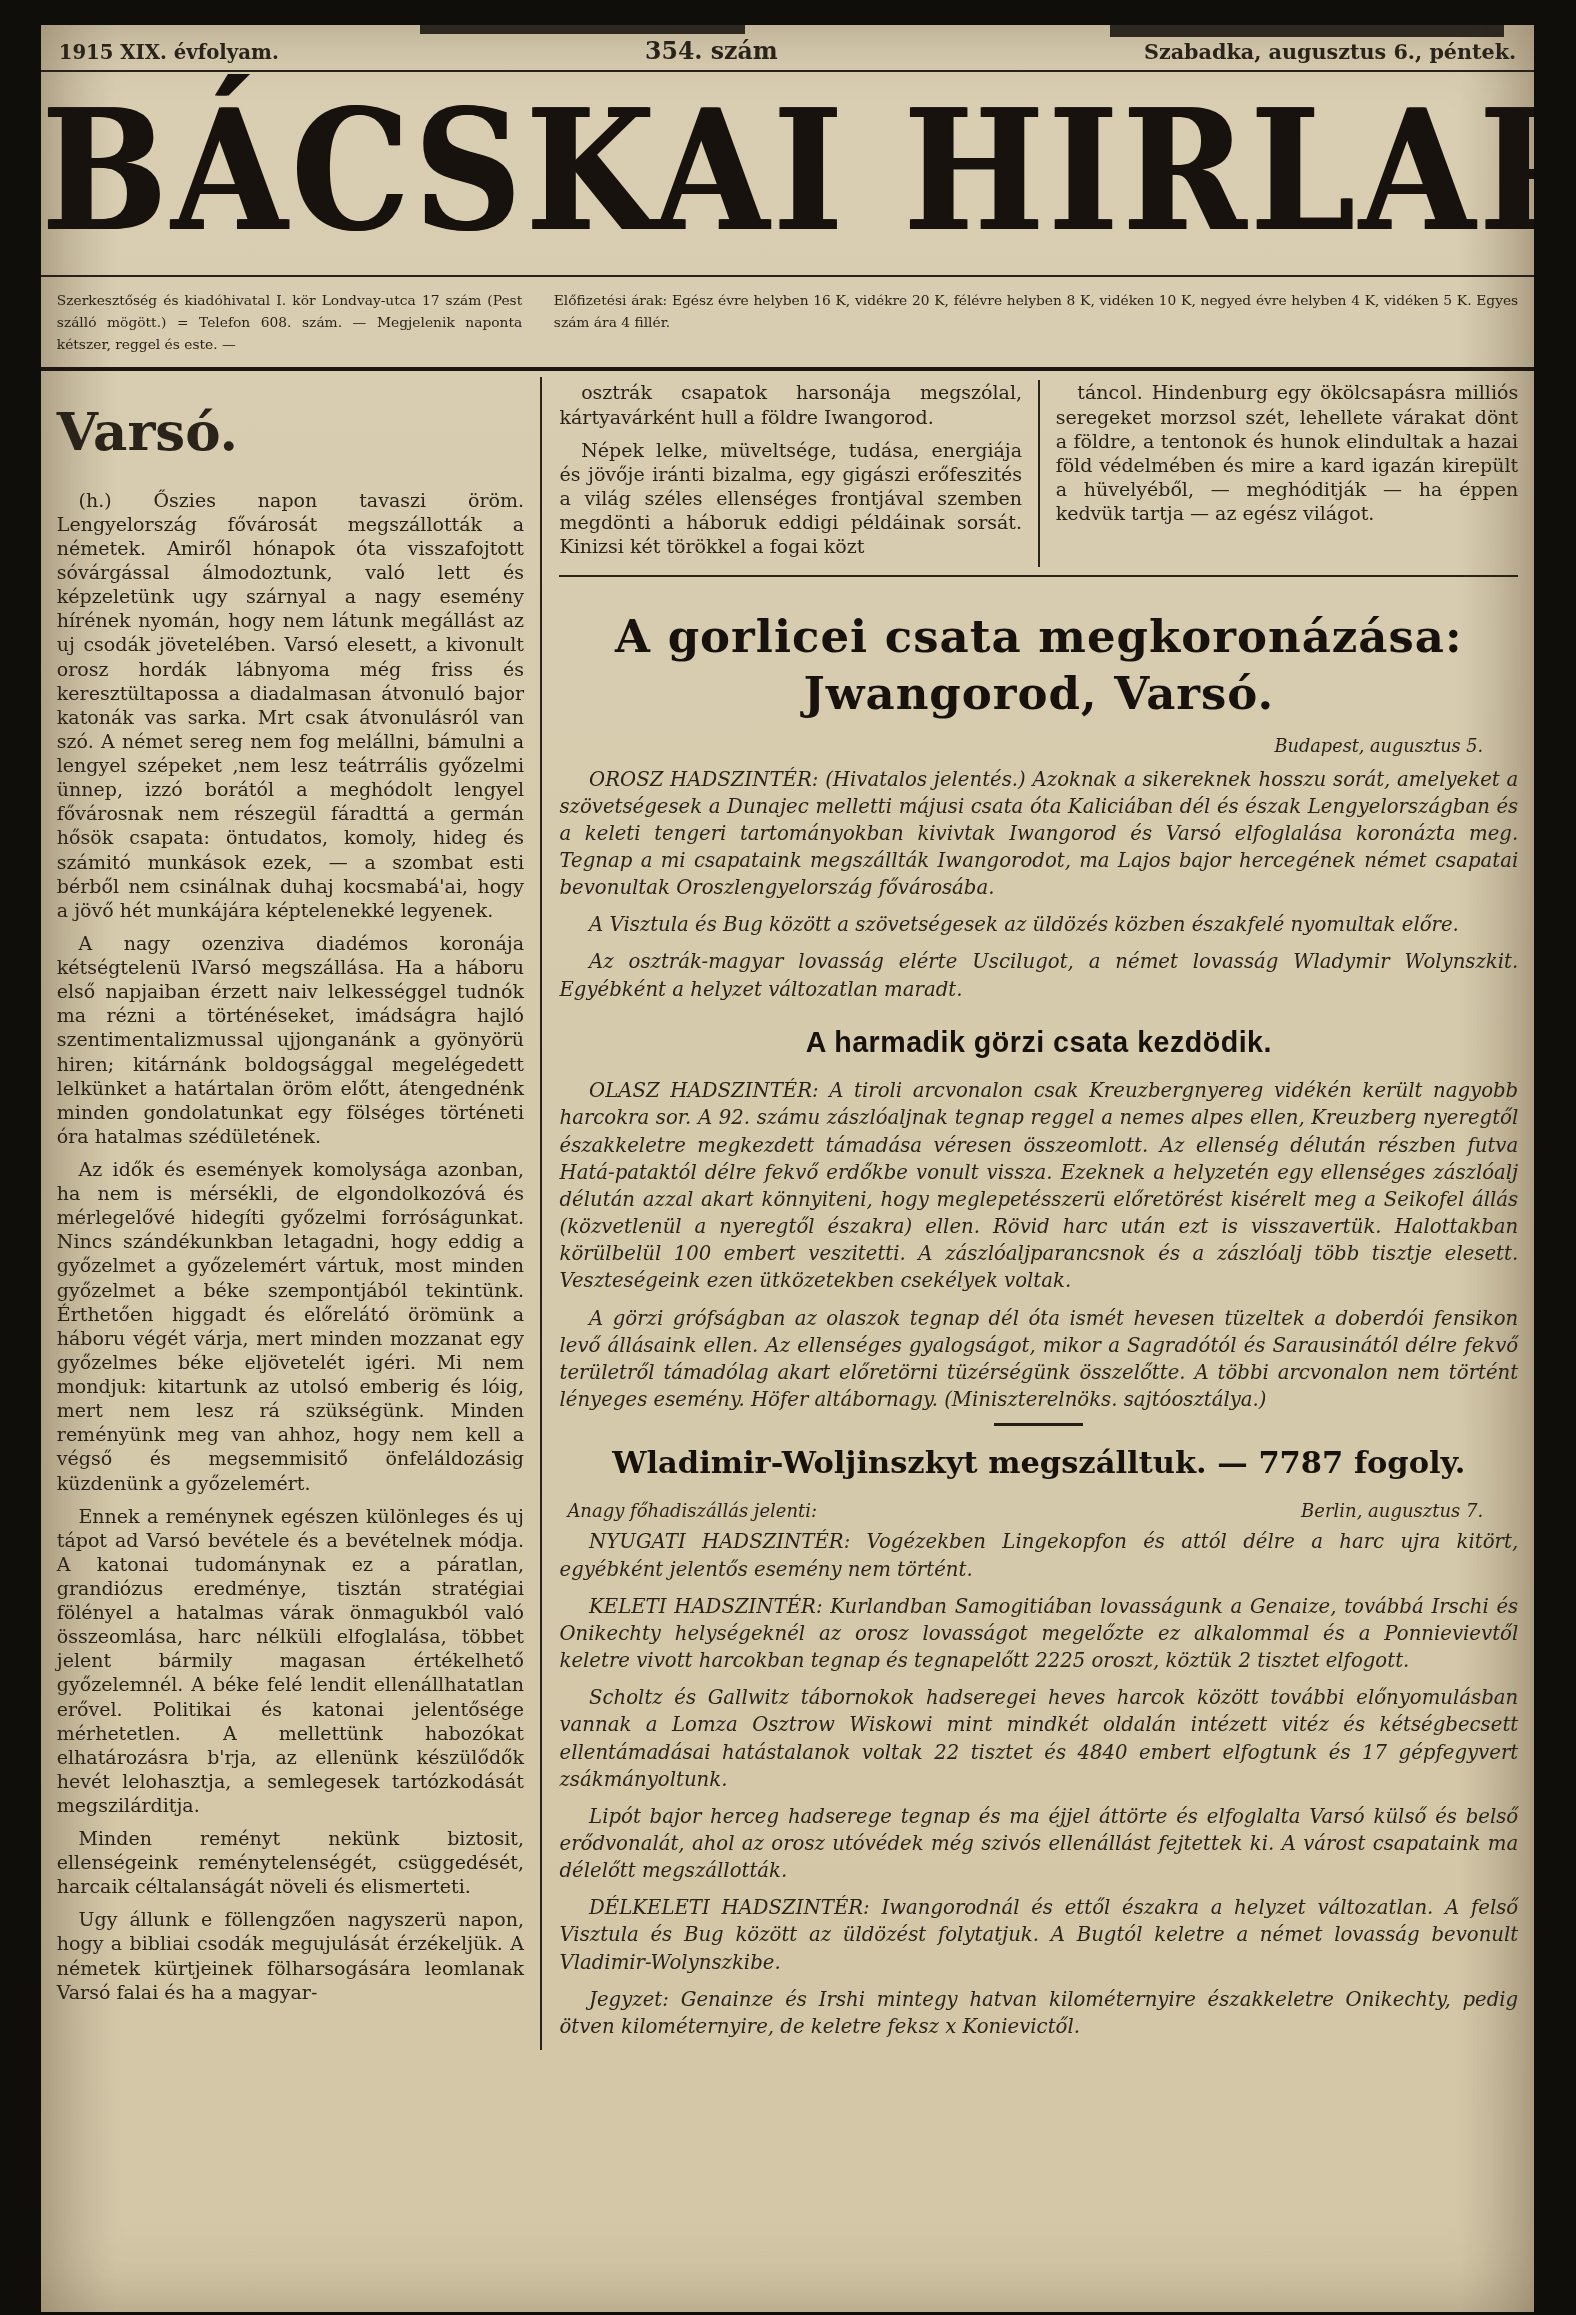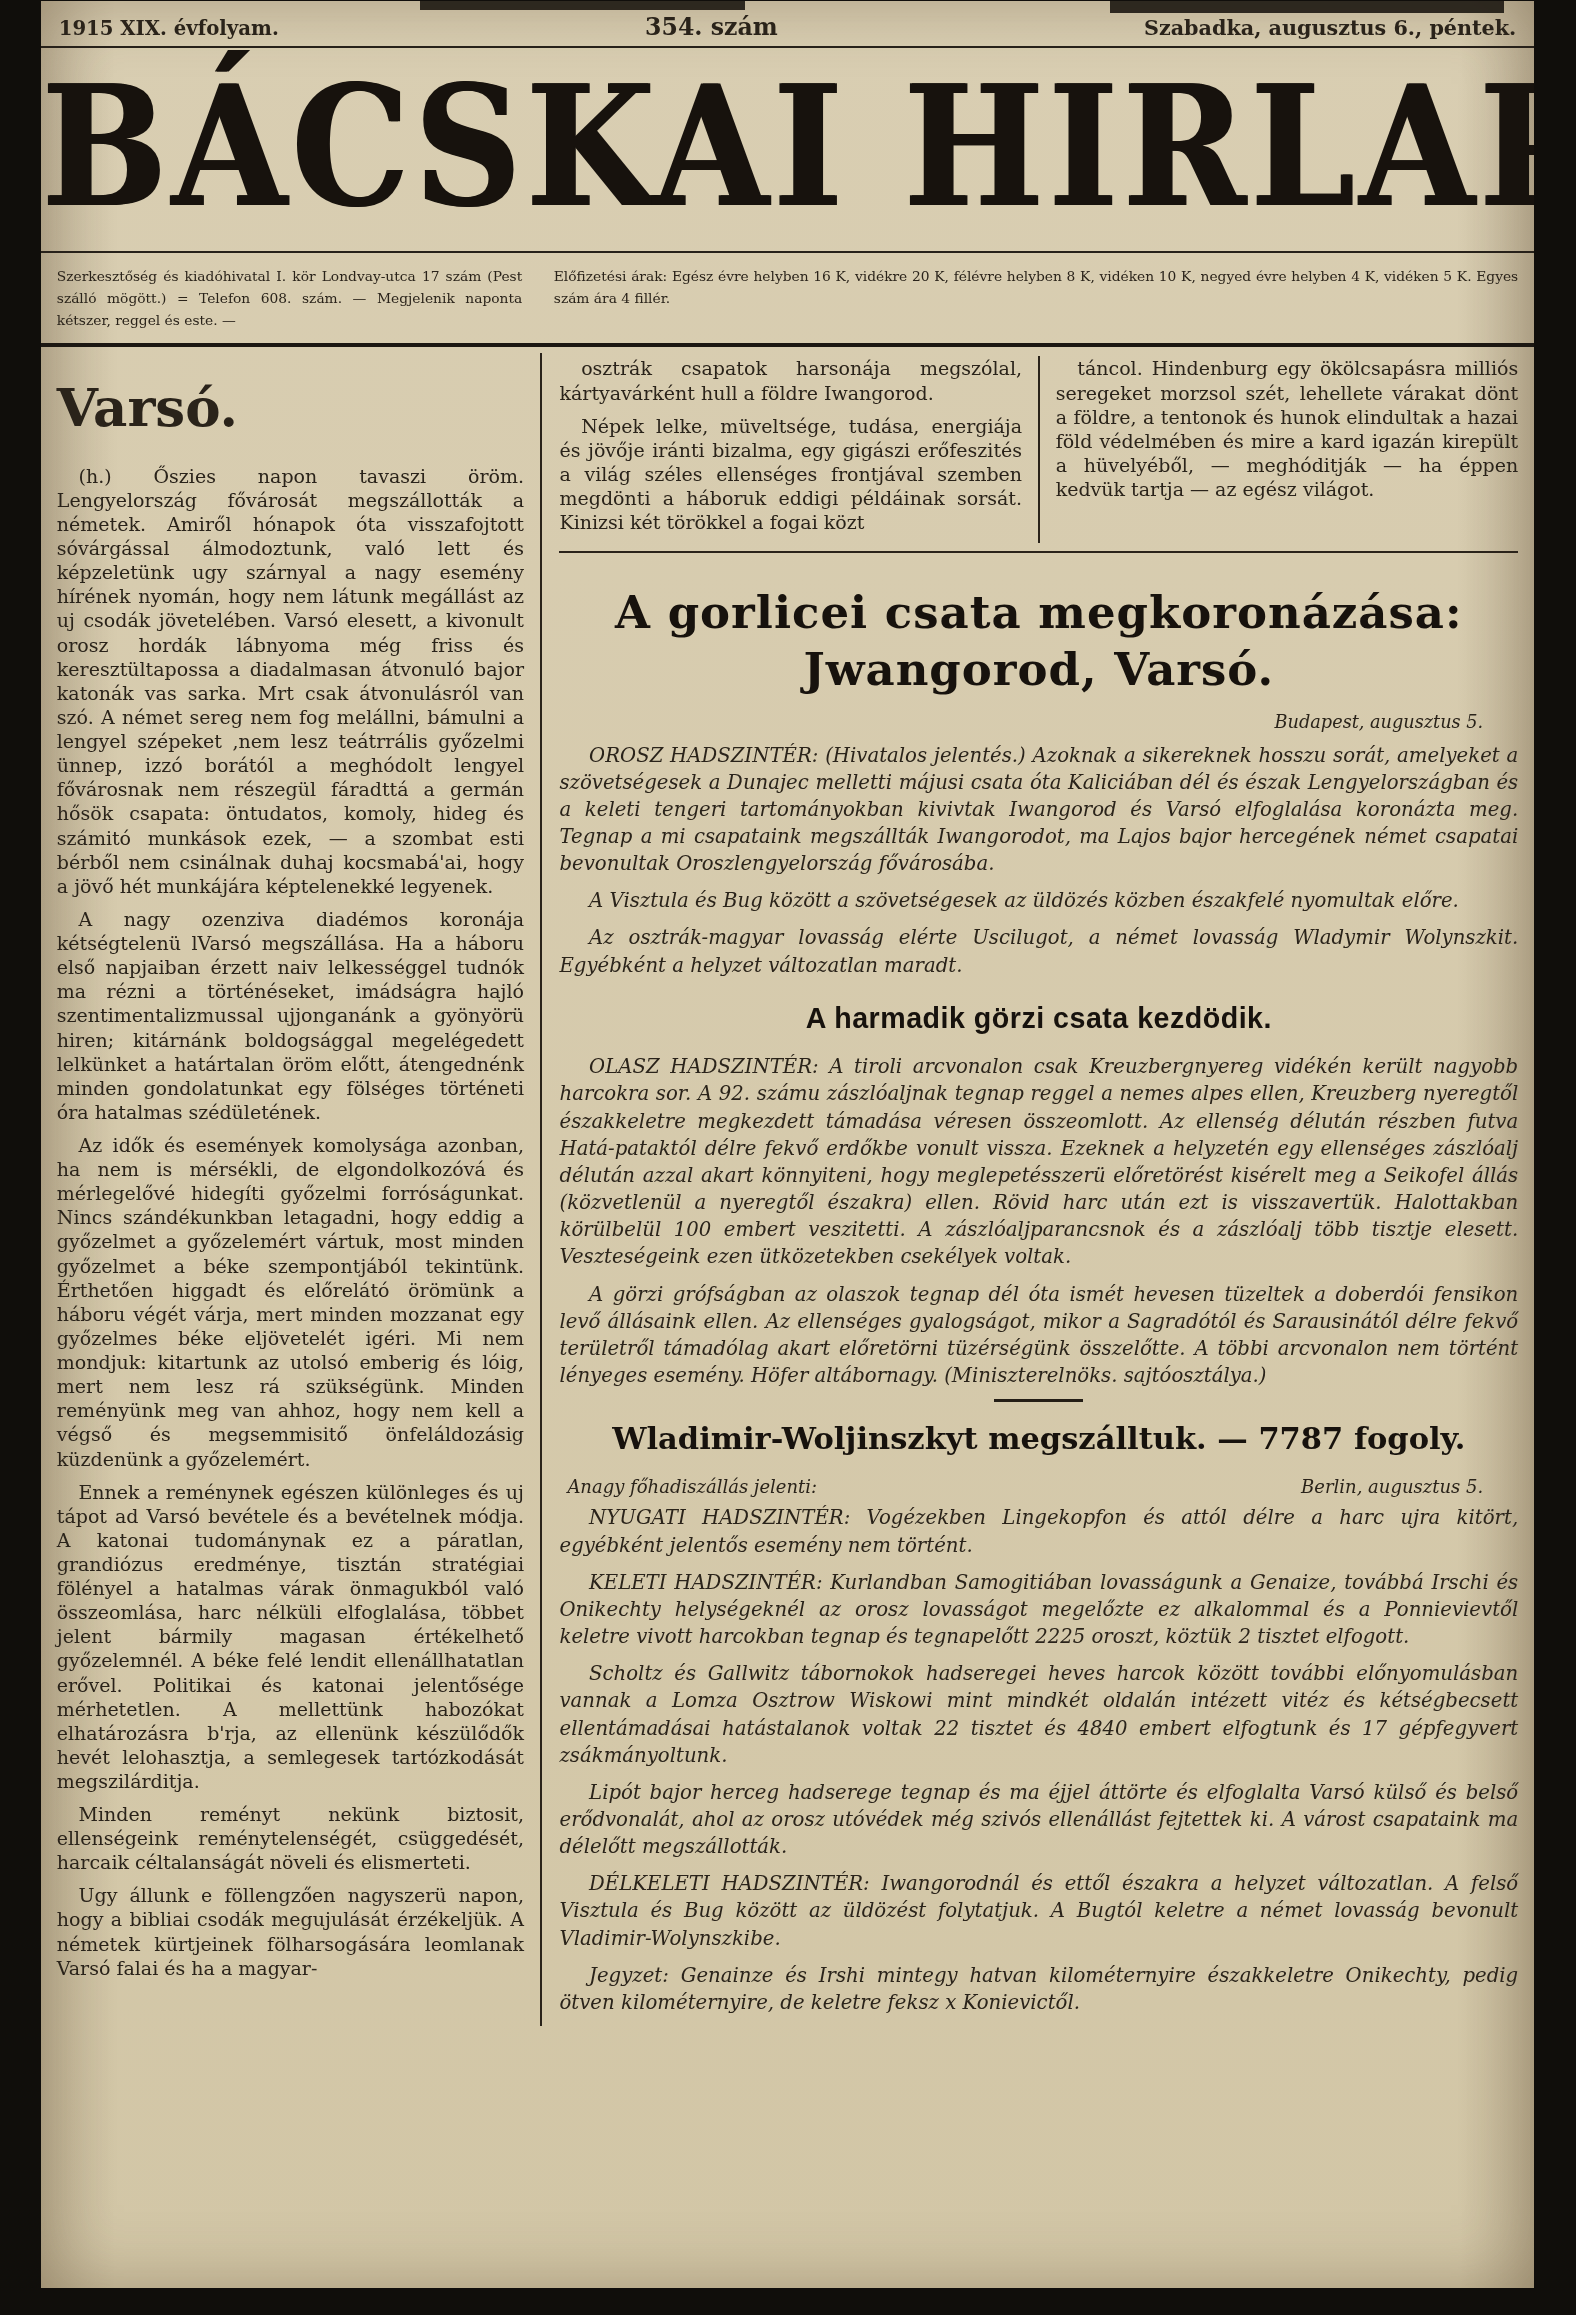--- a/index.html
+++ b/index.html
@@ -2,21 +2,21 @@
 <html lang="hu"><head>
 <meta charset="utf-8">
 <style>
   * { box-sizing: border-box; }
   html, body { margin: 0; padding: 0; background: #100e0b; }
   body {
     width: 1576px; height: 2316px; position: relative; overflow: hidden;
     font-family: "DejaVu Serif", serif; color: #2a231a;
   }
   .paper {
-    position: absolute; left: 41px; top: 1px; width: 1493px; height: 2287px;
+    position: absolute; left: 41px; top: 25px; width: 1493px; height: 2287px;
     background:
       linear-gradient(90deg, rgba(70,50,30,.14), rgba(0,0,0,0) 5%, rgba(0,0,0,0) 95%, rgba(70,50,30,.16)),
       linear-gradient(#d9ceb2, #d2c6a6);
     box-shadow: inset 0 0 69px rgba(80,60,35,.35);
     overflow: hidden;
   }
   .artifact { position: absolute; background: #1d1812; opacity: .9; }
   .a1 { left: 379px; top: 0; width: 325px; height: 8.9px; }
   .a2 { left: 1069px; top: 0; width: 394px; height: 11.8px; }
 
@@ -154,21 +154,21 @@
       <div>
           <p class="report">OLASZ HADSZINTÉR: A tiroli arcvonalon csak Kreuzbergnyereg vidékén került nagyobb harcokra sor. A 92. számu zászlóaljnak tegnap reggel a nemes alpes ellen, Kreuzberg nyeregtől északkeletre megkezdett támadása véresen összeomlott. Az ellenség délután részben futva Hatá-pataktól délre fekvő erdőkbe vonult vissza. Ezeknek a helyzetén egy ellenséges zászlóalj délután azzal akart könnyiteni, hogy meglepetésszerü előretörést kisérelt meg a Seikofel állás (közvetlenül a nyeregtől északra) ellen. Rövid harc után ezt is visszavertük. Halottakban körülbelül 100 embert veszitetti. A zászlóaljparancsnok és a zászlóalj több tisztje elesett. Veszteségeink ezen ütközetekben csekélyek voltak.</p>
           <p class="report">A görzi grófságban az olaszok tegnap dél óta ismét hevesen tüzeltek a doberdói fensikon levő állásaink ellen. Az ellenséges gyalogságot, mikor a Sagradótól és Sarausinától délre fekvő területről támadólag akart előretörni tüzérségünk összelőtte. A többi arcvonalon nem történt lényeges esemény. Höfer altábornagy. (Miniszterelnöks. sajtóosztálya.)</p>
         </div>
 
       <div class="headline2-rule"></div>
       <div class="subhead-serif">Wladimir-Woljinszkyt megszálltuk. — 7787 fogoly.</div>
 
       <div class="lede-row">
         <span class="lede-l">Anagy főhadiszállás jelenti:</span>
-        <span class="lede-r">Berlin, augusztus 5.</span>
+        <span class="lede-r">Berlin, augusztus 7.</span>
       </div>
 
       <div>
           <p class="report">NYUGATI HADSZINTÉR: Vogézekben Lingekopfon és attól délre a harc ujra kitört, egyébként jelentős esemény nem történt.</p>
           <p class="report">KELETI HADSZINTÉR: Kurlandban Samogitiában lovasságunk a Genaize, továbbá Irschi és Onikechty helységeknél az orosz lovasságot megelőzte ez alkalommal és a Ponnievievtől keletre vivott harcokban tegnap és tegnapelőtt 2225 oroszt, köztük 2 tisztet elfogott.</p>
           <p class="report">Scholtz és Gallwitz tábornokok hadseregei heves harcok között további előnyomulásban vannak a Lomza Osztrow Wiskowi mint mindkét oldalán intézett vitéz és kétségbecsett ellentámadásai hatástalanok voltak 22 tisztet és 4840 embert elfogtunk és 17 gépfegyvert zsákmányoltunk.</p>
           <p class="report">Lipót bajor herceg hadserege tegnap és ma éjjel áttörte és elfoglalta Varsó külső és belső erődvonalát, ahol az orosz utóvédek még szivós ellenállást fejtettek ki. A várost csapataink ma délelőtt megszállották.</p>
           <p class="report">DÉLKELETI HADSZINTÉR: Iwangorodnál és ettől északra a helyzet változatlan. A felső Visztula és Bug között az üldözést folytatjuk. A Bugtól keletre a német lovasság bevonult Vladimir-Wolynszkibe.</p>
           <p class="report">Jegyzet: Genainze és Irshi mintegy hatvan kilométernyire északkeletre Onikechty, pedig ötven kilométernyire, de keletre feksz x Konievictől.</p>
         </div>

